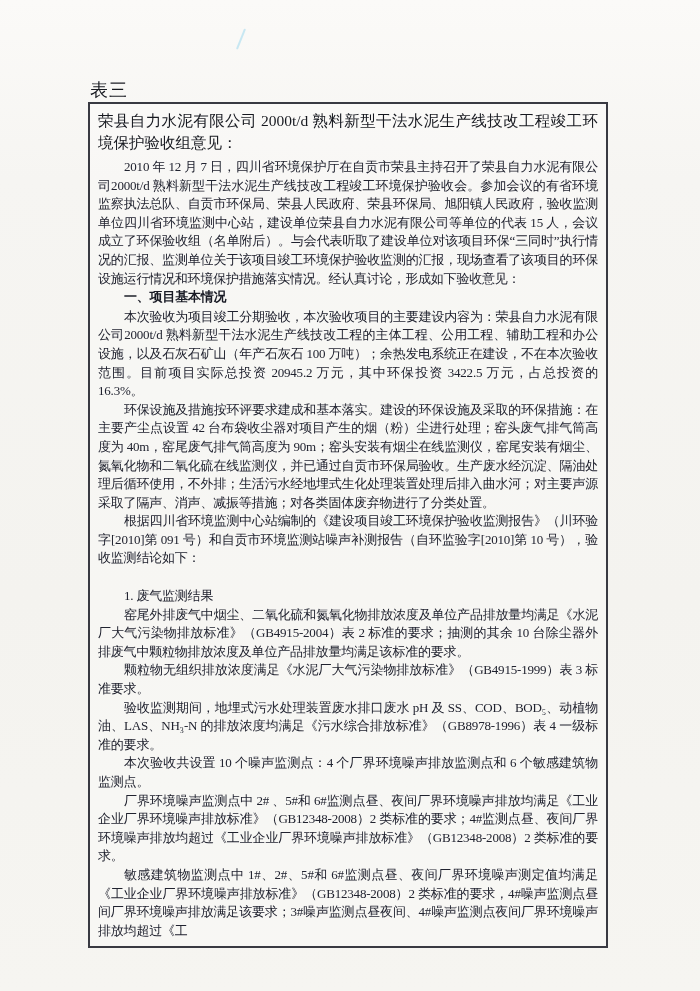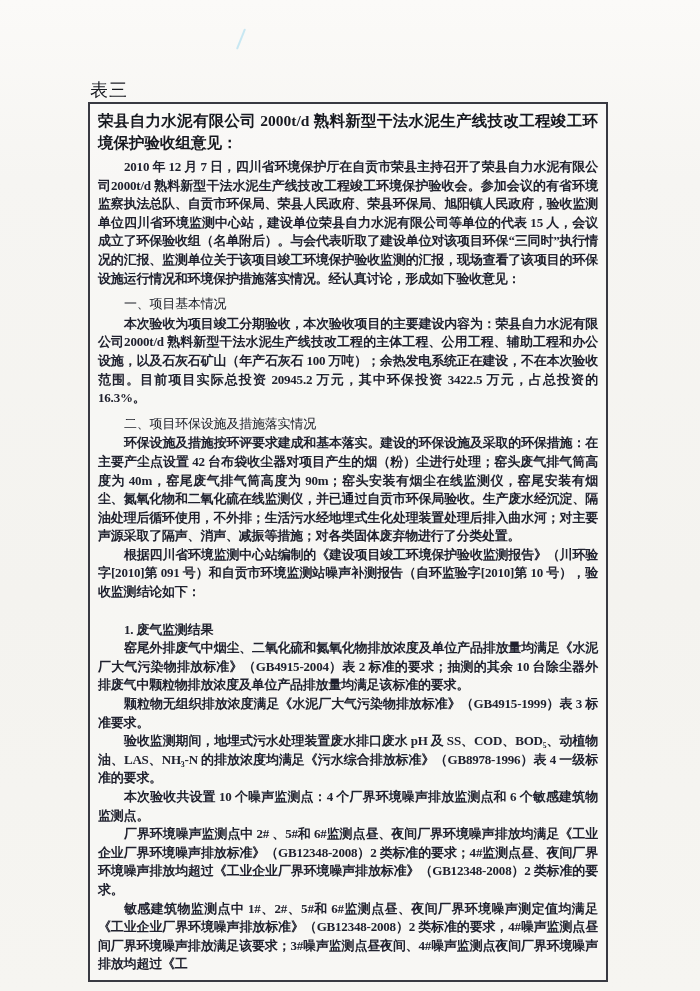--- a/index.html
+++ b/index.html
@@ -24,55 +24,53 @@
   }
   .doc-table{
     position:absolute;left:88px;top:102px;width:520px;min-height:812px;
     border:2px solid #393a42;
     background:rgba(255,255,255,0.25);
     box-sizing:border-box;
     padding:4px 8px 6px 8px;
     color:#20222f;
   }
   .doc-title{
-    font-size:15.5px;line-height:21.5px;font-weight:bold;
+    font-size:15.5px;line-height:21.5px;font-weight:normal;
     text-align:justify;color:#16181f;
     margin:2px 0 5px 0;
   }
   .doc-table p{
     margin:0;
     font-size:13px;line-height:18.6px;
     letter-spacing:-0.2px;
     text-align:justify;
     text-indent:2em;
     color:#20222f;
-    font-weight:bold;
   }
   .doc-table p.heading{
-    font-weight:normal;color:#181a24;
-    margin-top:7px;margin-bottom:1px;
+    font-weight:bold;color:#181a24;
+    margin-bottom:1px;
   }
   .doc-table p.sub{margin-top:19px;}
 </style>
 </head>
 <body>
 
 <div class="scan-page">
 
   <div class="scan-artifact"></div>
 
   <div class="table-label">表三</div>
 
   <div class="doc-table">
     <div class="doc-title">荣县自力水泥有限公司 2000t/d 熟料新型干法水泥生产线技改工程竣工环境保护验收组意见：</div>
 
     <p class="para">2010 年 12 月 7 日，四川省环境保护厅在自贡市荣县主持召开了荣县自力水泥有限公司2000t/d 熟料新型干法水泥生产线技改工程竣工环境保护验收会。参加会议的有省环境监察执法总队、自贡市环保局、荣县人民政府、荣县环保局、旭阳镇人民政府，验收监测单位四川省环境监测中心站，建设单位荣县自力水泥有限公司等单位的代表 15 人，会议成立了环保验收组（名单附后）。与会代表听取了建设单位对该项目环保“三同时”执行情况的汇报、监测单位关于该项目竣工环境保护验收监测的汇报，现场查看了该项目的环保设施运行情况和环境保护措施落实情况。经认真讨论，形成如下验收意见：</p>
     <p class="heading">一、项目基本情况</p>
     <p class="para">本次验收为项目竣工分期验收，本次验收项目的主要建设内容为：荣县自力水泥有限公司2000t/d 熟料新型干法水泥生产线技改工程的主体工程、公用工程、辅助工程和办公设施，以及石灰石矿山（年产石灰石 100 万吨）；余热发电系统正在建设，不在本次验收范围。目前项目实际总投资 20945.2 万元，其中环保投资 3422.5 万元，占总投资的 16.3%。</p>
-    <p class="heading">二、项目环保设施及措施落实情况</p>
     <p class="para">环保设施及措施按环评要求建成和基本落实。建设的环保设施及采取的环保措施：在主要产尘点设置 42 台布袋收尘器对项目产生的烟（粉）尘进行处理；窑头废气排气筒高度为 40m，窑尾废气排气筒高度为 90m；窑头安装有烟尘在线监测仪，窑尾安装有烟尘、氮氧化物和二氧化硫在线监测仪，并已通过自贡市环保局验收。生产废水经沉淀、隔油处理后循环使用，不外排；生活污水经地埋式生化处理装置处理后排入曲水河；对主要声源采取了隔声、消声、减振等措施；对各类固体废弃物进行了分类处置。</p>
     <p class="para">根据四川省环境监测中心站编制的《建设项目竣工环境保护验收监测报告》（川环验字[2010]第 091 号）和自贡市环境监测站噪声补测报告（自环监验字[2010]第 10 号），验收监测结论如下：</p>
     <p class="sub">1. 废气监测结果</p>
     <p class="para">窑尾外排废气中烟尘、二氧化硫和氮氧化物排放浓度及单位产品排放量均满足《水泥厂大气污染物排放标准》（GB4915-2004）表 2 标准的要求；抽测的其余 10 台除尘器外排废气中颗粒物排放浓度及单位产品排放量均满足该标准的要求。</p>
     <p class="para">颗粒物无组织排放浓度满足《水泥厂大气污染物排放标准》（GB4915-1999）表 3 标准要求。</p>
     <p class="para">验收监测期间，地埋式污水处理装置废水排口废水 pH 及 SS、COD、BOD₅、动植物油、LAS、NH₃-N 的排放浓度均满足《污水综合排放标准》（GB8978-1996）表 4 一级标准的要求。</p>
     <p class="para">本次验收共设置 10 个噪声监测点：4 个厂界环境噪声排放监测点和 6 个敏感建筑物监测点。</p>
     <p class="para">厂界环境噪声监测点中 2# 、5#和 6#监测点昼、夜间厂界环境噪声排放均满足《工业企业厂界环境噪声排放标准》（GB12348-2008）2 类标准的要求；4#监测点昼、夜间厂界环境噪声排放均超过《工业企业厂界环境噪声排放标准》（GB12348-2008）2 类标准的要求。</p>
     <p class="para">敏感建筑物监测点中 1#、2#、5#和 6#监测点昼、夜间厂界环境噪声测定值均满足《工业企业厂界环境噪声排放标准》（GB12348-2008）2 类标准的要求，4#噪声监测点昼间厂界环境噪声排放满足该要求；3#噪声监测点昼夜间、4#噪声监测点夜间厂界环境噪声排放均超过《工</p>
   </div>

